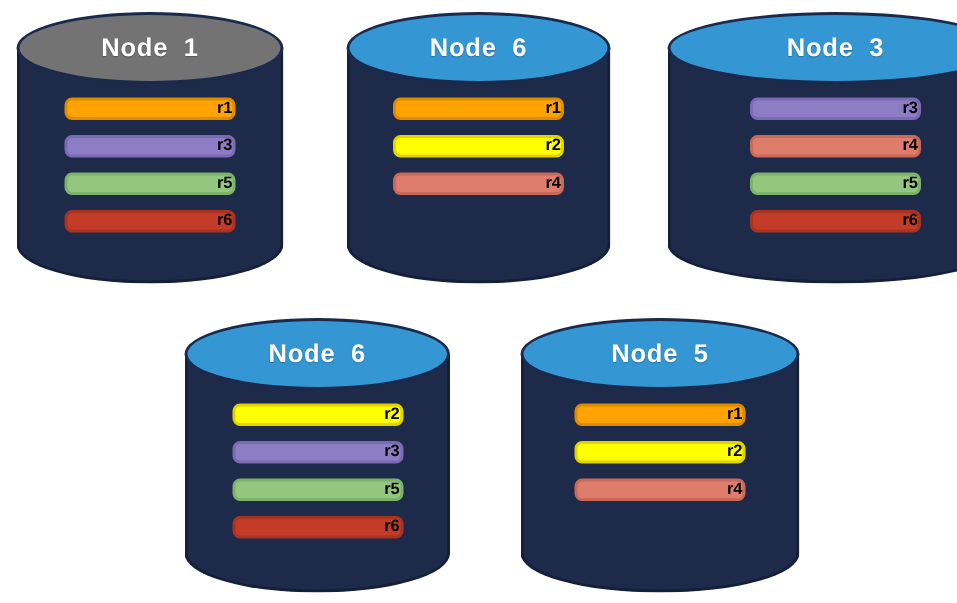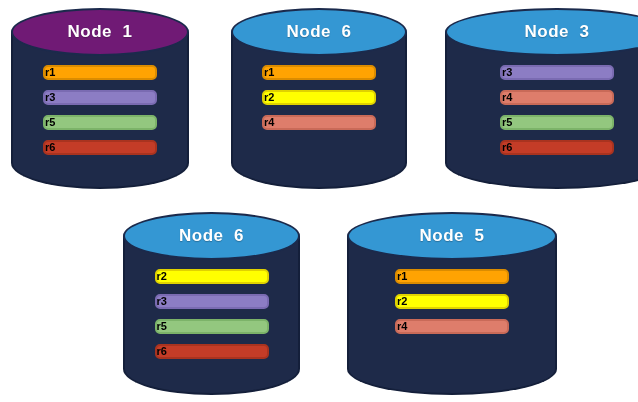--- a/index.html
+++ b/index.html
@@ -56,37 +56,37 @@
     z-index: 3;
   }
   .bar {
     width: 114px;
     height: 15px;
     border: 2px solid;
     border-radius: 5px;
     box-sizing: border-box;
     display: flex;
     align-items: center;
-    justify-content: flex-start;
+    justify-content: flex-end;
   }
   .bar span {
     color: #000000;
     font-size: 11px;
     font-weight: bold;
     line-height: 1;
   }
 </style>
 </head>
 <body>
 
 <div id="canvas">
 
   <div class="node" style="left:11px; top:8px; width:178px; height:181px;">
     <div class="cyl-body" style="background-color: rgb(30, 42, 73); border-color: rgb(20, 31, 58);"></div>
-    <div class="cyl-top" style="background-color: #701a75; border-color: rgb(27, 42, 76);">
+    <div class="cyl-top" style="background-color: #737373; border-color: rgb(27, 42, 76);">
       <span class="node-title">Node  1</span>
     </div>
     <div class="bars">
       <div class="bar" style="background-color: rgb(255, 163, 2); border-color: rgb(219, 140, 0);">
         <span>r1</span>
         </div>
       <div class="bar" style="background-color: rgb(140, 125, 196); border-color: rgb(122, 107, 178);">
         <span>r3</span>
         </div>
       <div class="bar" style="background-color: rgb(147, 199, 127); border-color: rgb(124, 179, 105);">
@@ -151,21 +151,21 @@
         </div>
       <div class="bar" style="background-color: rgb(147, 199, 127); border-color: rgb(124, 179, 105);">
         <span>r5</span>
         </div>
       <div class="bar" style="background-color: rgb(196, 60, 39); border-color: rgb(169, 51, 31);">
         <span>r6</span>
         </div>
     </div>
   </div>
 
-  <div class="node" style="left:347px; top:212px; width:210px; height:183px;">
+  <div class="node" style="left:347px; top:212px; width:186px; height:183px;">
     <div class="cyl-body" style="background-color: rgb(30, 42, 73); border-color: rgb(20, 31, 58);"></div>
     <div class="cyl-top" style="background-color: rgb(52, 151, 211); border-color: rgb(27, 42, 76);">
       <span class="node-title">Node  5</span>
     </div>
     <div class="bars">
       <div class="bar" style="background-color: rgb(255, 163, 2); border-color: rgb(219, 140, 0);">
         <span>r1</span>
         </div>
       <div class="bar" style="background-color: rgb(255, 255, 0); border-color: rgb(224, 210, 0);">
         <span>r2</span>

